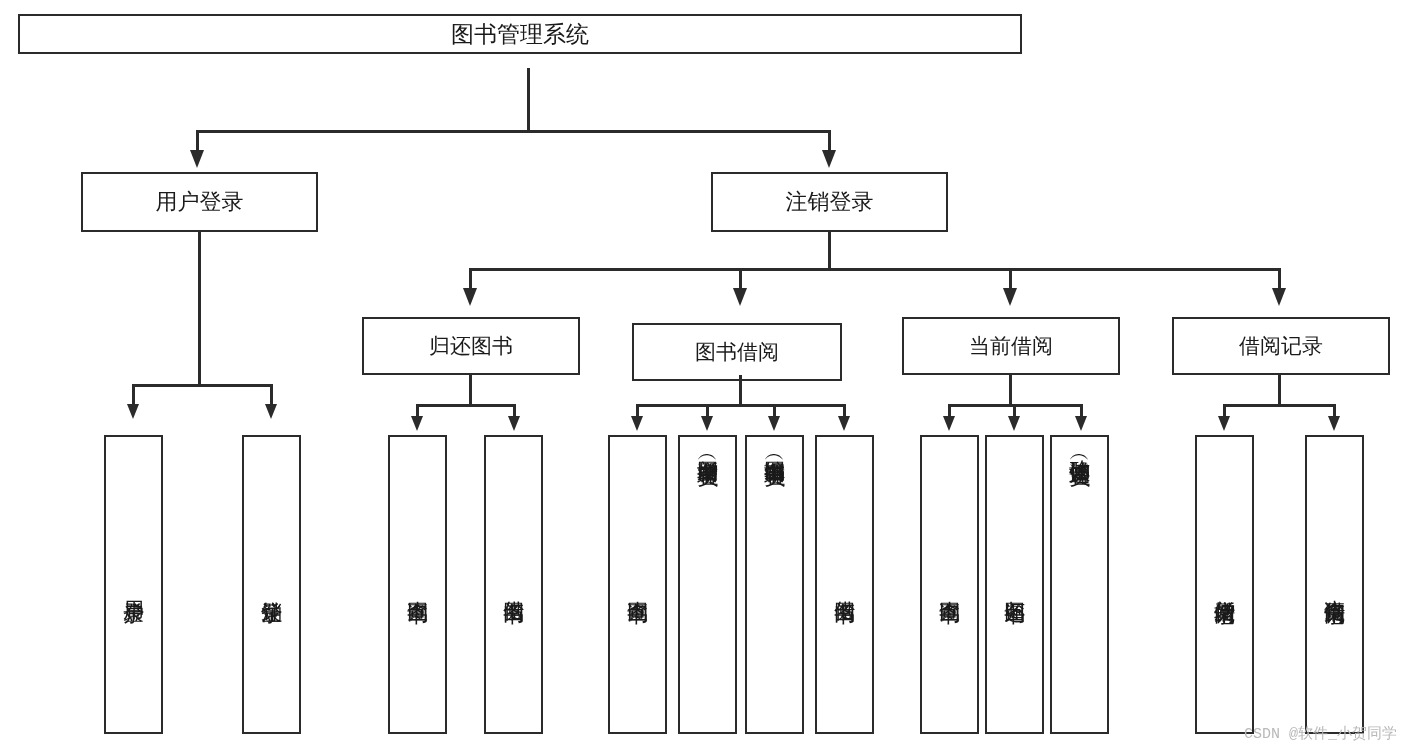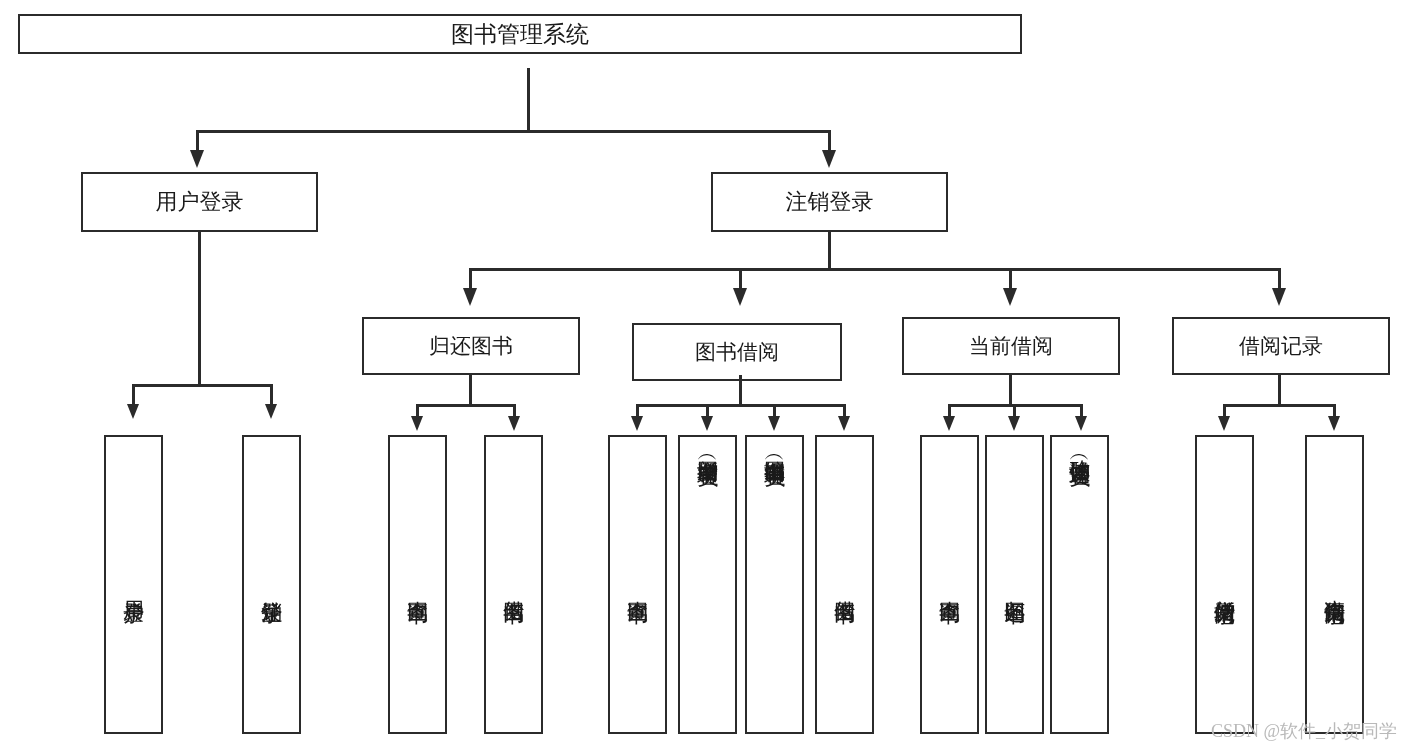--- a/index.html
+++ b/index.html
@@ -80,24 +80,24 @@
   .arrow.small {
     border-left-width: 6px;
     border-right-width: 6px;
     border-top-width: 15px;
   }
   
   #watermark {
     position: absolute;
     right: 8px;
     bottom: 4px;
-    font-size: 18px;
+    font-size: 15px;
     color: #b9b9b9;
     white-space: nowrap;
-    font-family: Liberation Serif, serif;
+    font-family: Liberation Mono, monospace;
   }
 </style>
 </head>
 <body>
 
 <div id="canvas">
 
   <div class="node root" style="left:18px; top:14px; width:1004px; height:40px;">
     <span>图书管理系统</span>
   </div>

